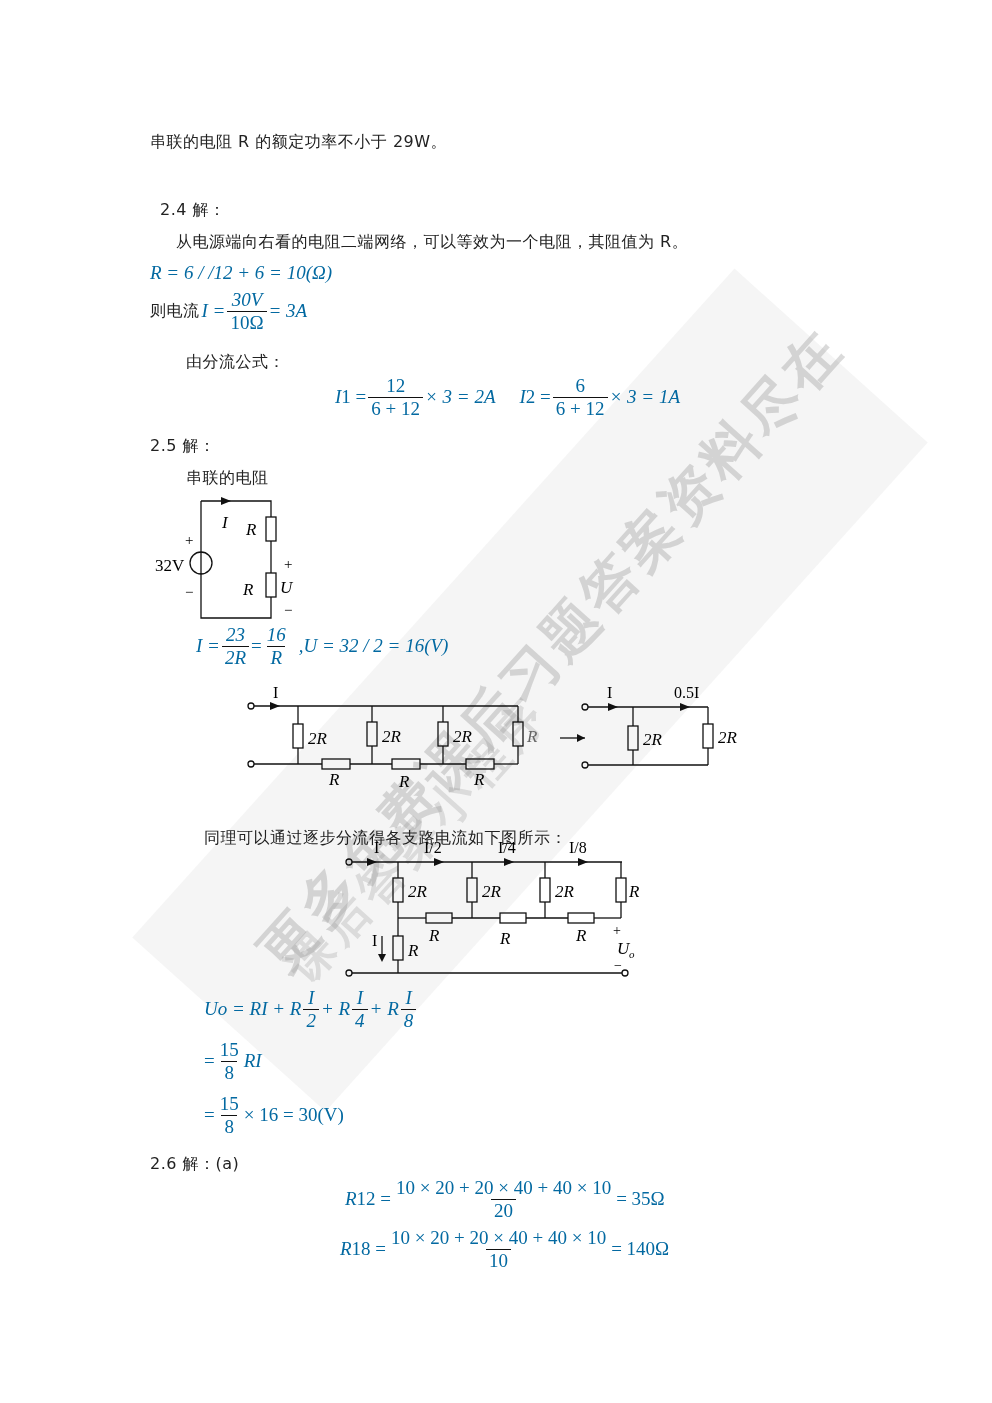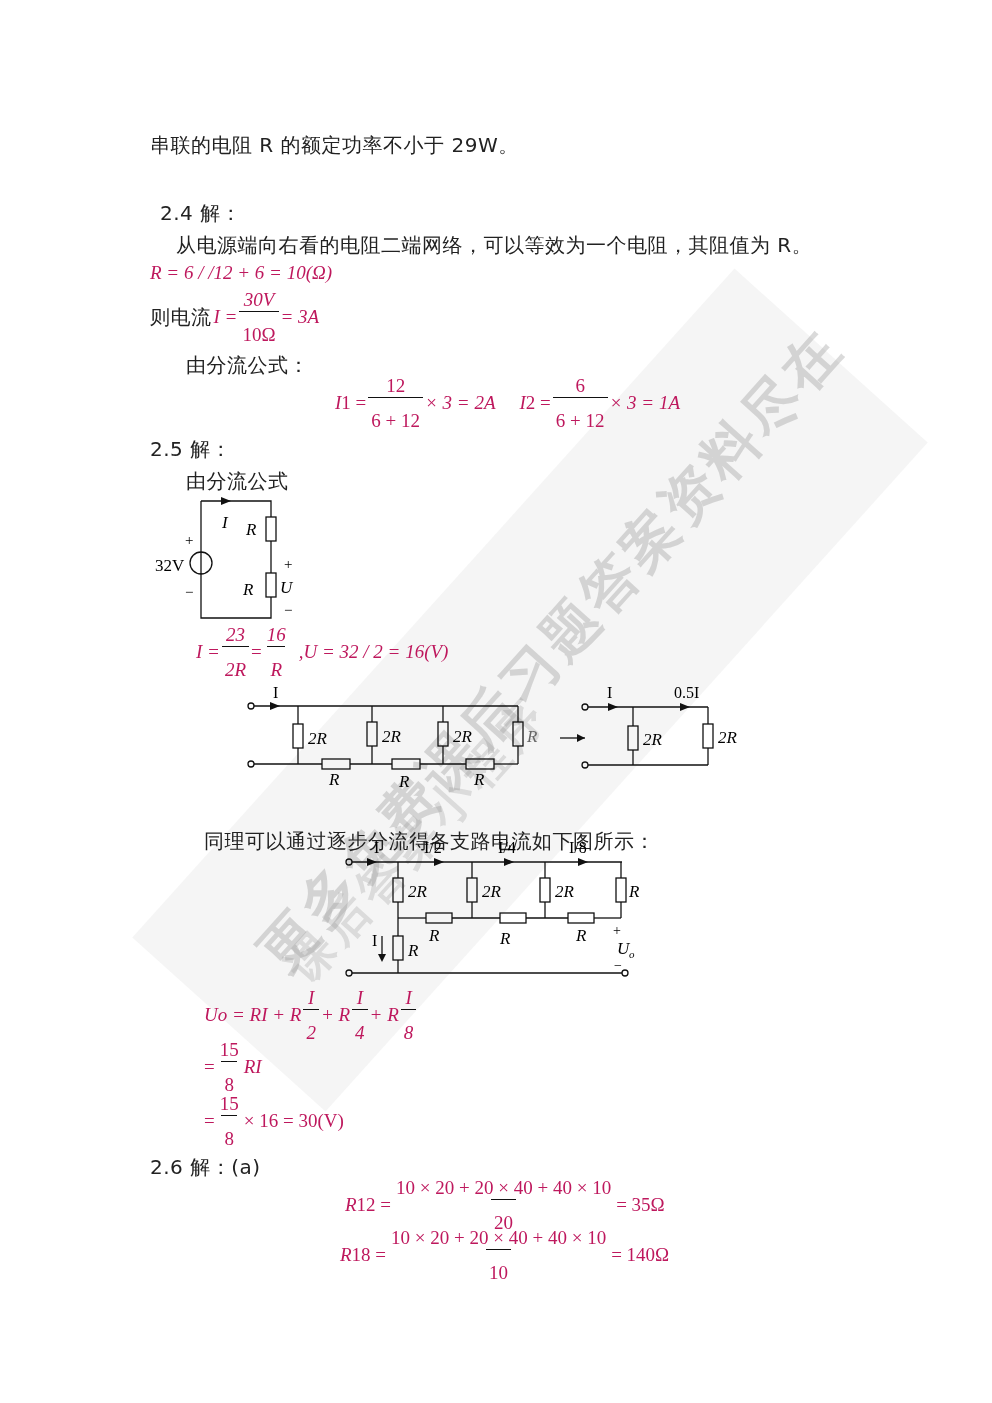--- a/index.html
+++ b/index.html
@@ -1,24 +1,24 @@
 <!DOCTYPE html>
 <html><head>
 <meta charset="utf-8">
 <style>
   html, body { margin:0; padding:0; background:#ffffff; }
   body { width:992px; height:1403px; position:relative; overflow:hidden;
          font-family:"DejaVu Serif", serif; color:#1a1a1a; }
   .abs { position:absolute; }
-  .cjk { font-family:"DejaVu Sans", sans-serif; font-size:20px; letter-spacing:0.5px; color:#222; }
-  .math { font-family:"Liberation Serif", serif; font-size:19px; color:#be185d; white-space:nowrap; }
+  .cjk { font-family:"DejaVu Sans", sans-serif; font-size:16px; letter-spacing:0.5px; color:#222; }
+  .math { font-family:"Liberation Serif", serif; font-size:19px; color:#0369a1; white-space:nowrap; }
   .it { font-style:italic; }
   .frac { display:inline-flex; flex-direction:column; align-items:center; vertical-align:middle; margin:0 2px; line-height:1.05; }
   .frac .num { padding:0 3px 1px; }
-  .frac .den { padding:13px 3px 0; border-top:1.3px solid #111; }
+  .frac .den { padding:1px 3px 0; border-top:1.3px solid #111; }
   sub { font-size:12px; }
   svg text { font-family:"Liberation Serif", serif; }
   .watermark { position:absolute; left:150px; top:640px; width:760px; height:90px;
                transform:rotate(-48deg); transform-origin:center; pointer-events:none;
                font-family:"DejaVu Sans", sans-serif; font-weight:bold; font-size:56px;
                color:rgba(150,150,150,0.35); letter-spacing:4px; white-space:nowrap; }
   .watermark2 { position:absolute; left:200px; top:720px; width:600px; height:70px;
                transform:rotate(-48deg); transform-origin:center; pointer-events:none;
                font-family:"DejaVu Sans", sans-serif; font-weight:bold; font-size:46px;
                color:rgba(150,150,150,0.28); letter-spacing:6px; white-space:nowrap; }
@@ -63,21 +63,21 @@
     <sub class="math">2</sub>
   <span class="math">&nbsp;=</span>
   <span class="math frac">
     <span class="num">6</span>
     <span class="den">6 + 12</span>
   </span>
   <span class="math it">× 3 = 1A</span>
 </div>
 
 <div class="abs cjk" style="left:150px;top:436px;">2.5 解：</div>
-<div class="abs cjk" style="left:186px;top:468px;">由分流公式</div>
+<div class="abs cjk" style="left:186px;top:468px;">串联的电阻</div>
 
 <svg class="abs" style="left:145px;top:495px;" width="170" height="130">
   <g stroke="#111" stroke-width="1.3" fill="none">
     <polyline points="56,6 126,6 126,22"></polyline>
     <rect x="121" y="22" width="10" height="24"></rect>
     <line x1="126" y1="46" x2="126" y2="78"></line>
     <rect x="121" y="78" width="10" height="24"></rect>
     <polyline points="126,102 126,123 56,123 56,78"></polyline>
     <line x1="56" y1="6" x2="56" y2="58"></line>
     <circle cx="56" cy="68" r="11"></circle>

